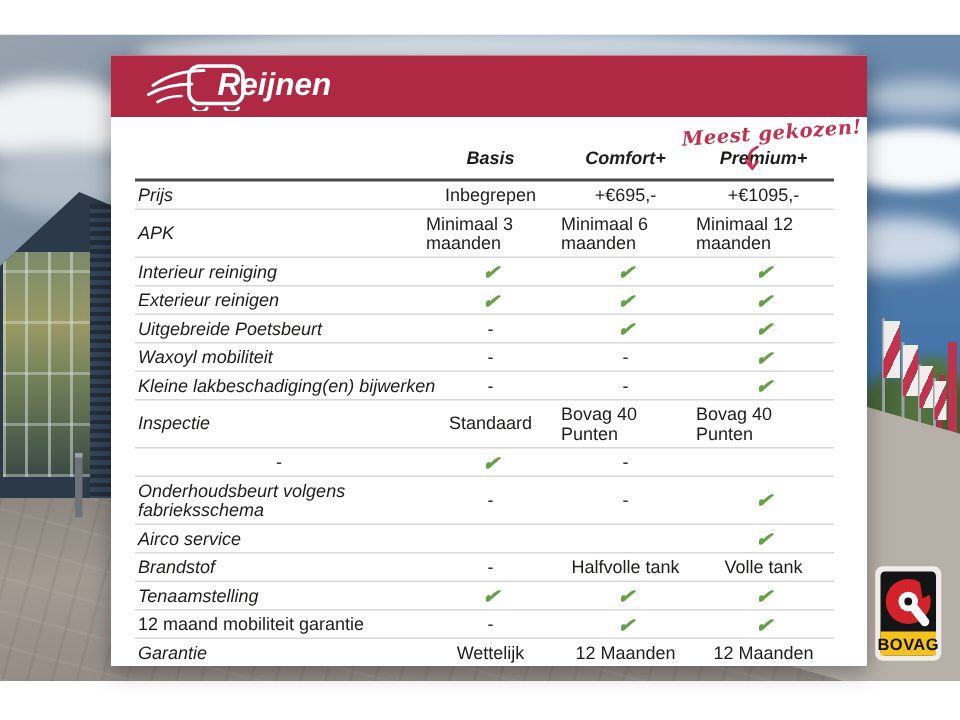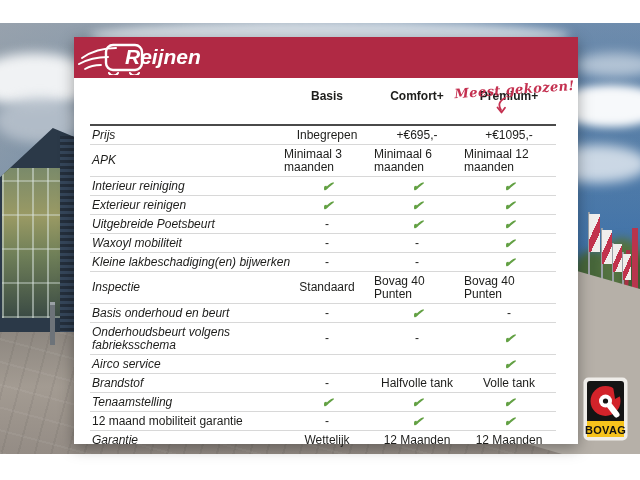--- a/index.html
+++ b/index.html
@@ -61,33 +61,33 @@
   .fence{position:absolute;left:572px;top:277px;width:68px;height:13px;border-top:2px solid #eceae7;
     background:repeating-linear-gradient(90deg,#e8e8e6 0 5px,rgba(0,0,0,0) 5px 10px)}
   .strip{position:absolute;left:0;width:640px;background:#fff;z-index:3}
   .strip.top{top:0;height:23px}
   .strip.bottom{top:454px;height:26px}
 
   
   .card{position:absolute;left:74px;top:37px;width:504px;height:407px;background:#fff;z-index:4;
     box-shadow:0 4px 14px rgba(0,0,0,.35)}
   .card-header{position:absolute;left:0;top:0;width:504px;height:41px;background:var(--red);
-    display:flex;align-items:center;justify-content:space-between;padding:0 16px 0 4px;box-sizing:border-box}
+    display:flex;align-items:center;justify-content:space-between;padding:0 16px 0 24px;box-sizing:border-box}
   .title{font-size:25px;font-weight:bold;color:#fff;letter-spacing:.2px}
   .annotation{position:absolute;left:378px;top:45px;width:125px;color:var(--annred);
     font-family:"DejaVu Serif",serif;font-style:italic;font-weight:bold;font-size:13px;
     transform:rotate(-4deg);text-align:center;letter-spacing:.4px;z-index:5}
   .annotation-arrow{position:absolute;left:420px;top:60px;z-index:5}
 
   
   .pkg-table{position:absolute;left:16px;top:52px;width:466px}
   .t-head{display:grid;grid-template-columns:192px 90px 90px 94px;min-height:30px;
     border-bottom:2px solid var(--headline);align-items:end}
-  .h{font-size:12px;font-weight:bold;color:var(--ink);
-    display:flex;justify-content:center;padding:0 2px 21px}
+  .h{font-size:12px;font-weight:bold;font-style:italic;color:var(--ink);
+    display:flex;justify-content:center;padding:0 2px 7px}
   .t-row{display:grid;grid-template-columns:192px 90px 90px 94px;border-top:1px solid var(--line)}
   .t-body .t-row:first-child{border-top:none}
   .c{padding:2.5px 2px;font-size:12px;line-height:13px;color:var(--ink);
     display:flex;align-items:center;justify-content:center;}
   .c.label{justify-content:flex-start;text-align:left;font-style:italic;white-space:nowrap;padding-left:2px}
   .t-row.wraplabel .c.label{white-space:normal}
   .t-row.plain .c.label{font-style:normal}
   .check{color:var(--green);font-size:13px;font-weight:bold;font-style:italic;transform:skewX(-6deg)}
 
   
@@ -227,21 +227,20 @@
               <span class="check">✔</span>
             </div>
           </div>
           <div class="t-row">
             <div class="c label">Inspectie</div>
             <div class="c">Standaard</div>
             <div class="c">Bovag 40 Punten</div>
             <div class="c">Bovag 40 Punten</div>
           </div>
           <div class="t-row">
-            <div class="c label">Basis onderhoud en beurt</div>
             <div class="c">-</div>
             <div class="c">
               <span class="check">✔</span>
             </div>
             <div class="c">-</div>
           </div>
           <div class="t-row wraplabel">
             <div class="c label">Onderhoudsbeurt volgens fabrieksschema</div>
             <div class="c">-</div>
             <div class="c">-</div>

